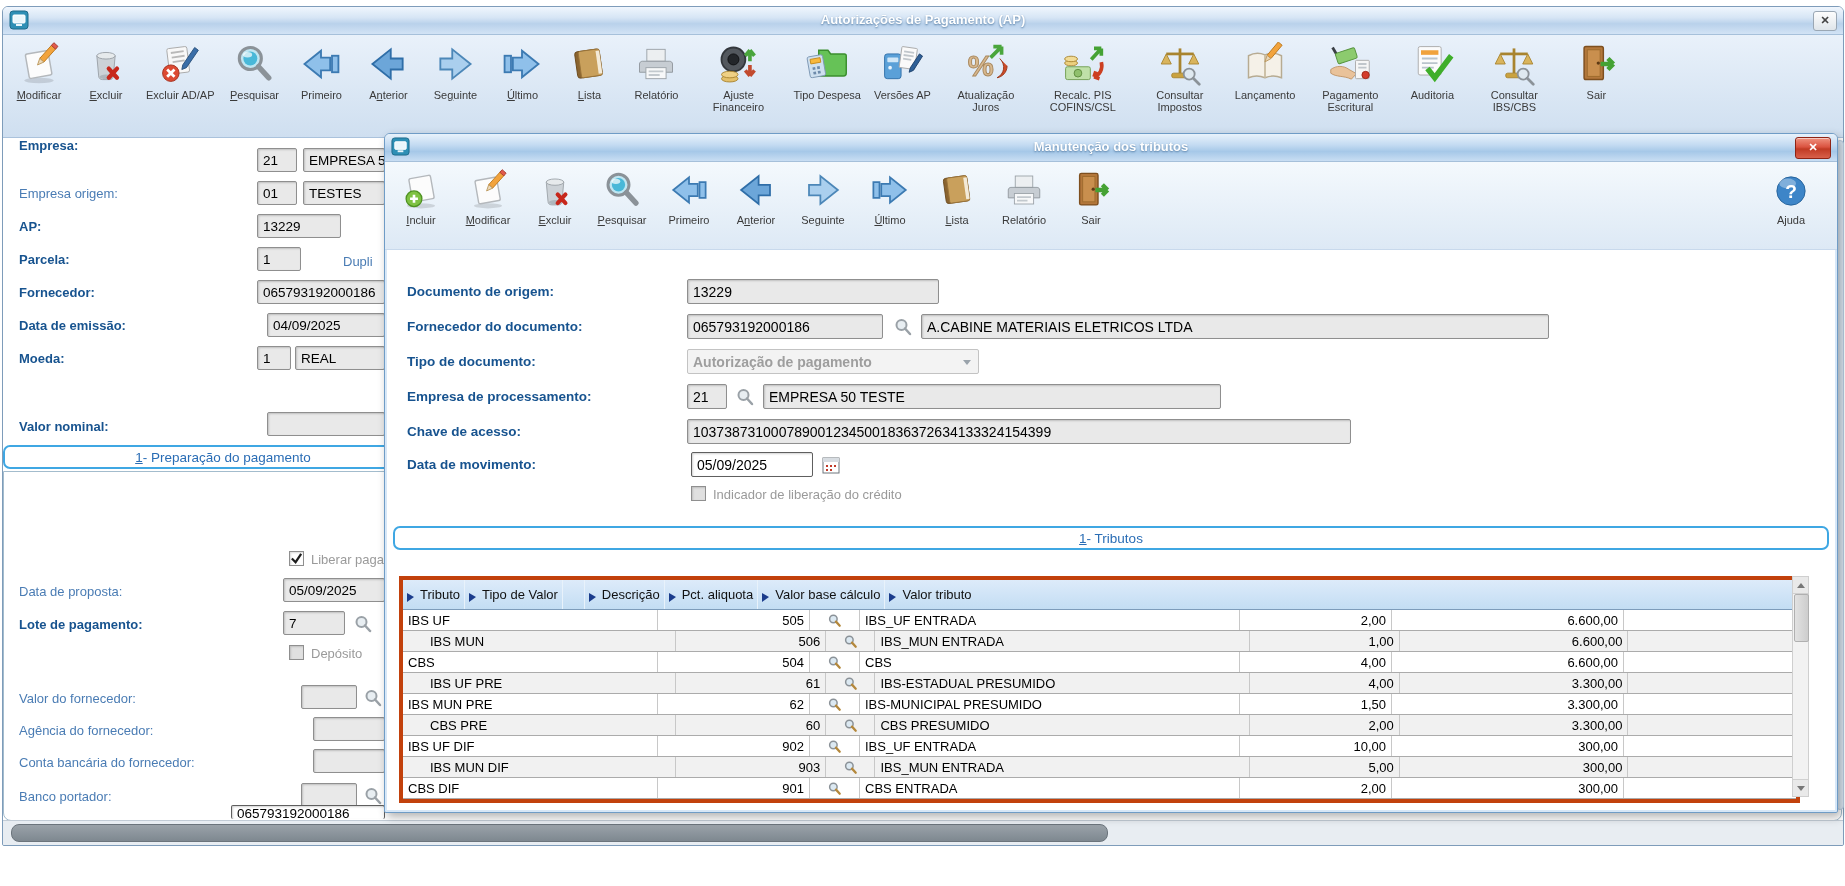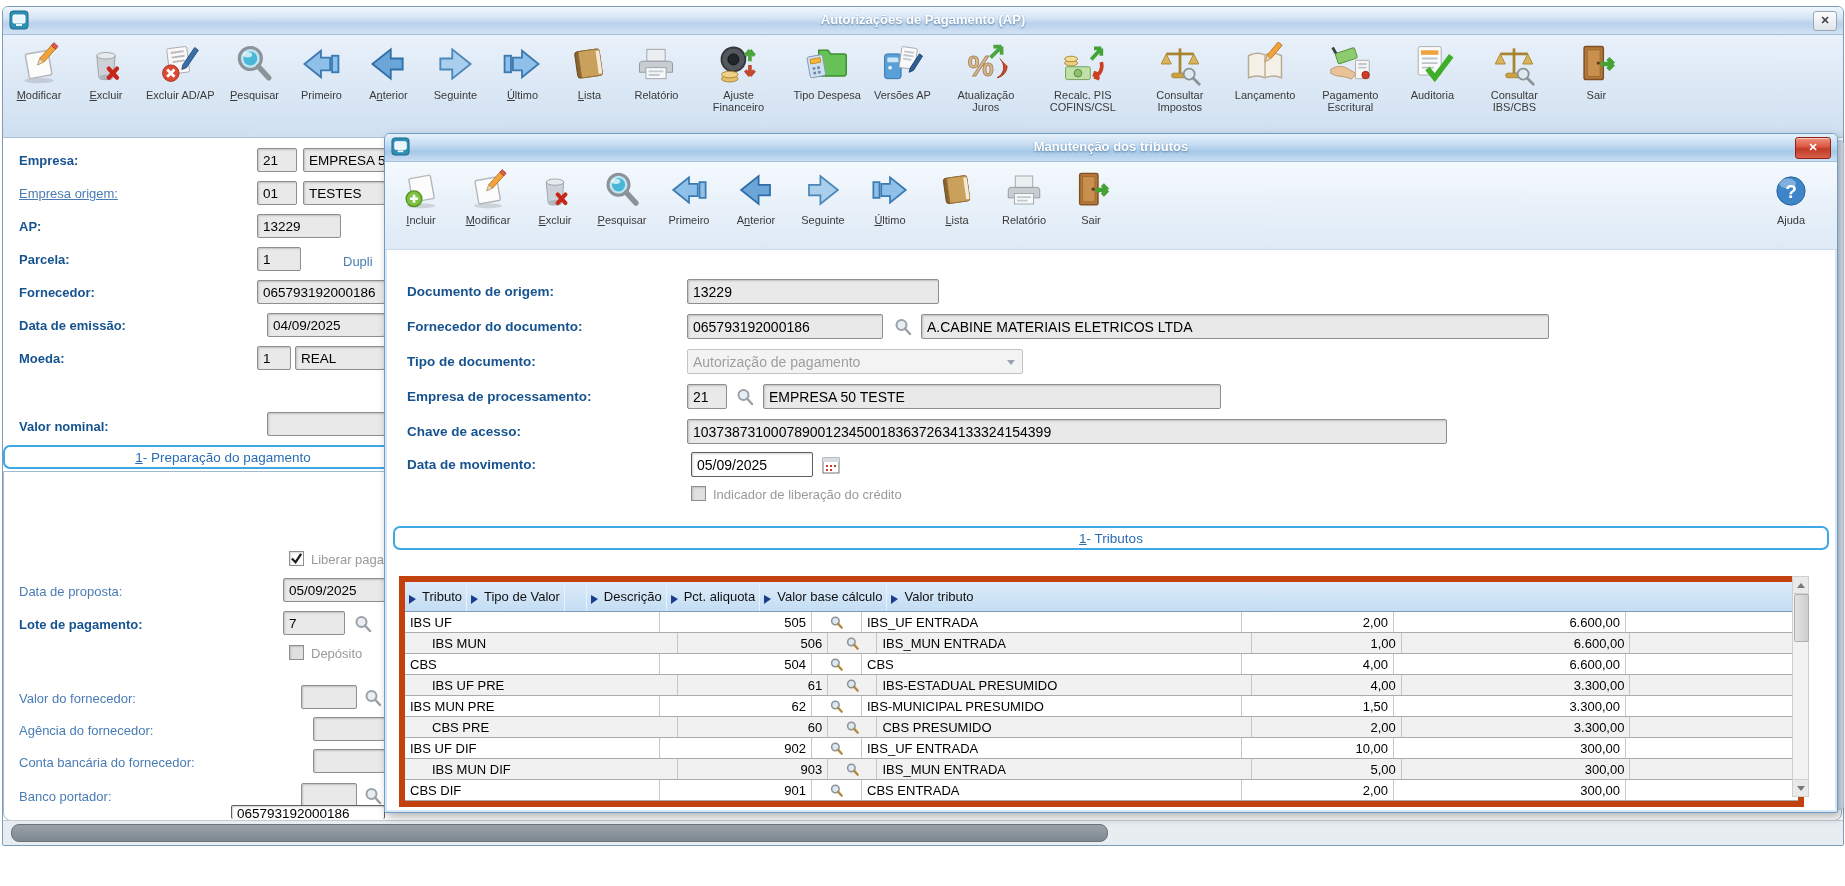--- a/index.html
+++ b/index.html
@@ -26,21 +26,21 @@
   .fld.h25{height:25px;font-size:14px;}
   .combo{background:#f3f3f3;border-color:#c3c3c3;color:#9e9e9e;box-shadow:none;}
   .combo .carrow{position:absolute;right:7px;top:10px;width:0;height:0;border-left:4px solid transparent;border-right:4px solid transparent;border-top:5px solid #9aa3ab;}
   .chk{position:absolute;width:15px;height:15px;background:#fff;border:1px solid #8f8f8f;box-shadow:inset 1px 1px 2px rgba(0,0,0,.15);display:flex;align-items:center;justify-content:center;box-sizing:border-box;}
   .chk.dis{background:#e0e0e0;}
   .chklbl{position:absolute;font-size:13px;color:#9a9a9a;white-space:nowrap;}
   .lookup{position:absolute;width:20px;height:20px;}
   .tabstrip{position:absolute;height:24px;background:#fff;border:2px solid #3fa7e3;border-radius:7px;display:flex;align-items:center;justify-content:center;font-size:13.5px;color:#2a6db5;box-sizing:border-box;}
   .panelbox{position:absolute;border:1px solid #a3bccd;border-radius:0 0 8px 8px;background:#fff;}
   
-  .ttable{position:absolute;border:6px solid #c2410c;background:#fff;}
+  .ttable{position:absolute;border:4px solid #c2410c;background:#fff;}
   .thead{display:flex;height:30px;background:linear-gradient(180deg,#ddebfa,#c3ddf3);border-bottom:1px solid #7d9cba;box-sizing:border-box;}
   .th{display:flex;align-items:center;gap:6px;padding:0 4px;border-right:1px solid #e8f2fb;box-sizing:border-box;font-size:13px;color:#111;overflow:hidden;white-space:nowrap;}
   .th:last-child{border-right:none;text-align:center;}
   .sort-arrow{width:0;height:0;border-left:7px solid #1b3c8c;border-top:4px solid transparent;border-bottom:5px solid transparent;margin-top:6px;flex:none;}
   .trow{display:flex;height:21px;background:#fff;border-bottom:1px solid #ababab;box-sizing:border-box;}
   .trow.alt{background:#f1f1f1;padding-left:22px;}
   .tc{display:flex;align-items:center;padding:0 5px;border-right:1px solid #c8c8c8;box-sizing:border-box;font-size:13px;color:#000;overflow:hidden;white-space:nowrap;}
   .tc:last-child{border-right:none;}
   .num{justify-content:flex-end;}
   .ic{justify-content:center;padding:0;}
@@ -296,25 +296,25 @@
           <span class="tb-icon"><svg viewBox="0 0 48 48" width="100%" height="100%">
               <rect x="11" y="5" width="21" height="36" rx="2" fill="#b3773b" stroke="#7e4f1f" stroke-width="1.6"></rect>
               <rect x="14.5" y="8.5" width="14" height="29" fill="#c98f4e" stroke="#9c6a2c"></rect>
               <circle cx="26.5" cy="23" r="1.8" fill="#5d3a15"></circle>
               <path d="M29 24h14m0 0-6-6m6 6-6 6" stroke="#45a234" stroke-width="5" fill="none"></path>
             </svg></span>
           <span class="tb-label">Sair</span>
         </div>
       </div>
 
-    <span class="lblb" style="left:16px;top:146px;">Empresa:</span>
+    <span class="lblb" style="left:16px;top:131px;">Empresa:</span>
     <div class="fld" style="left:254px;top:141px;width:40px;">21</div>
     <div class="fld" style="left:300px;top:141px;width:82px;">EMPRESA 50 TESTE</div>
 
-    <span class="lbl" style="left:16px;top:179px;text-decoration:underline;">Empresa origem:</span>
+    <span class="lbl" style="left:16px;top:179px;">Empresa origem:</span>
     <div class="fld" style="left:254px;top:174px;width:40px;">01</div>
     <div class="fld" style="left:300px;top:174px;width:82px;">TESTES</div>
 
     <span class="lblb" style="left:16px;top:212px;">AP:</span>
     <div class="fld" style="left:254px;top:207px;width:84px;">13229</div>
 
     <span class="lblb" style="left:16px;top:245px;">Parcela:</span>
     <div class="fld" style="left:254px;top:240px;width:44px;">1</div>
     <span class="lbl" style="left:340px;top:247px;">Dupli</span>
 
@@ -526,37 +526,37 @@
     <div class="fld h25" style="left:302px;top:180px;width:196px;">065793192000186</div>
     <span class="lookup" style="left:508px;top:183px;">
       <svg viewBox="0 0 20 20" width="20" height="20">
           <circle cx="8.5" cy="8" r="5" fill="#e8eef2" stroke="#9aa1a7" stroke-width="2"></circle>
           <path d="M12 11.5 17 17" stroke="#9aa1a7" stroke-width="2.5" stroke-linecap="round"></path>
         </svg>
     </span>
     <div class="fld h25" style="left:536px;top:180px;width:628px;">A.CABINE MATERIAIS ELETRICOS LTDA</div>
 
     <span class="lblb" style="left:22px;top:220px;font-size:13.5px;">Tipo de documento:</span>
-    <div class="fld h25 combo" style="left:302px;top:215px;width:336px;">
+    <div class="fld h25 combo" style="left:302px;top:215px;width:292px;font-weight:bold;">
       <span>Autorização de pagamento</span>
       <span class="carrow"></span>
     </div>
 
     <span class="lblb" style="left:22px;top:255px;font-size:13.5px;">Empresa de processamento:</span>
     <div class="fld h25" style="left:302px;top:250px;width:40px;">21</div>
     <span class="lookup" style="left:350px;top:253px;">
       <svg viewBox="0 0 20 20" width="20" height="20">
           <circle cx="8.5" cy="8" r="5" fill="#e8eef2" stroke="#9aa1a7" stroke-width="2"></circle>
           <path d="M12 11.5 17 17" stroke="#9aa1a7" stroke-width="2.5" stroke-linecap="round"></path>
         </svg>
     </span>
     <div class="fld h25" style="left:378px;top:250px;width:458px;">EMPRESA 50 TESTE</div>
 
     <span class="lblb" style="left:22px;top:290px;font-size:13.5px;">Chave de acesso:</span>
-    <div class="fld h25" style="left:302px;top:285px;width:760px;">1037387310007890012345001836372634133324154399</div>
+    <div class="fld h25" style="left:302px;top:285px;width:664px;">1037387310007890012345001836372634133324154399</div>
 
     <span class="lblb" style="left:22px;top:323px;font-size:13.5px;">Data de movimento:</span>
     <div class="fld h25 white" style="left:306px;top:318px;width:122px;">05/09/2025</div>
     <span class="lookup" style="left:436px;top:321px;">
       <svg viewBox="0 0 20 20" width="20" height="20">
           <rect x="2" y="3" width="16" height="15" fill="#fff" stroke="#6f767c"></rect>
           <rect x="2" y="3" width="16" height="4" fill="#d8dde2"></rect>
           <path d="M5 10h2v2H5zM9 10h2v2H9zM13 10h2v2h-2zM5 14h2v2H5zM9 14h2v2H9z" fill="#c23b2a"></path>
         </svg>
     </span>

